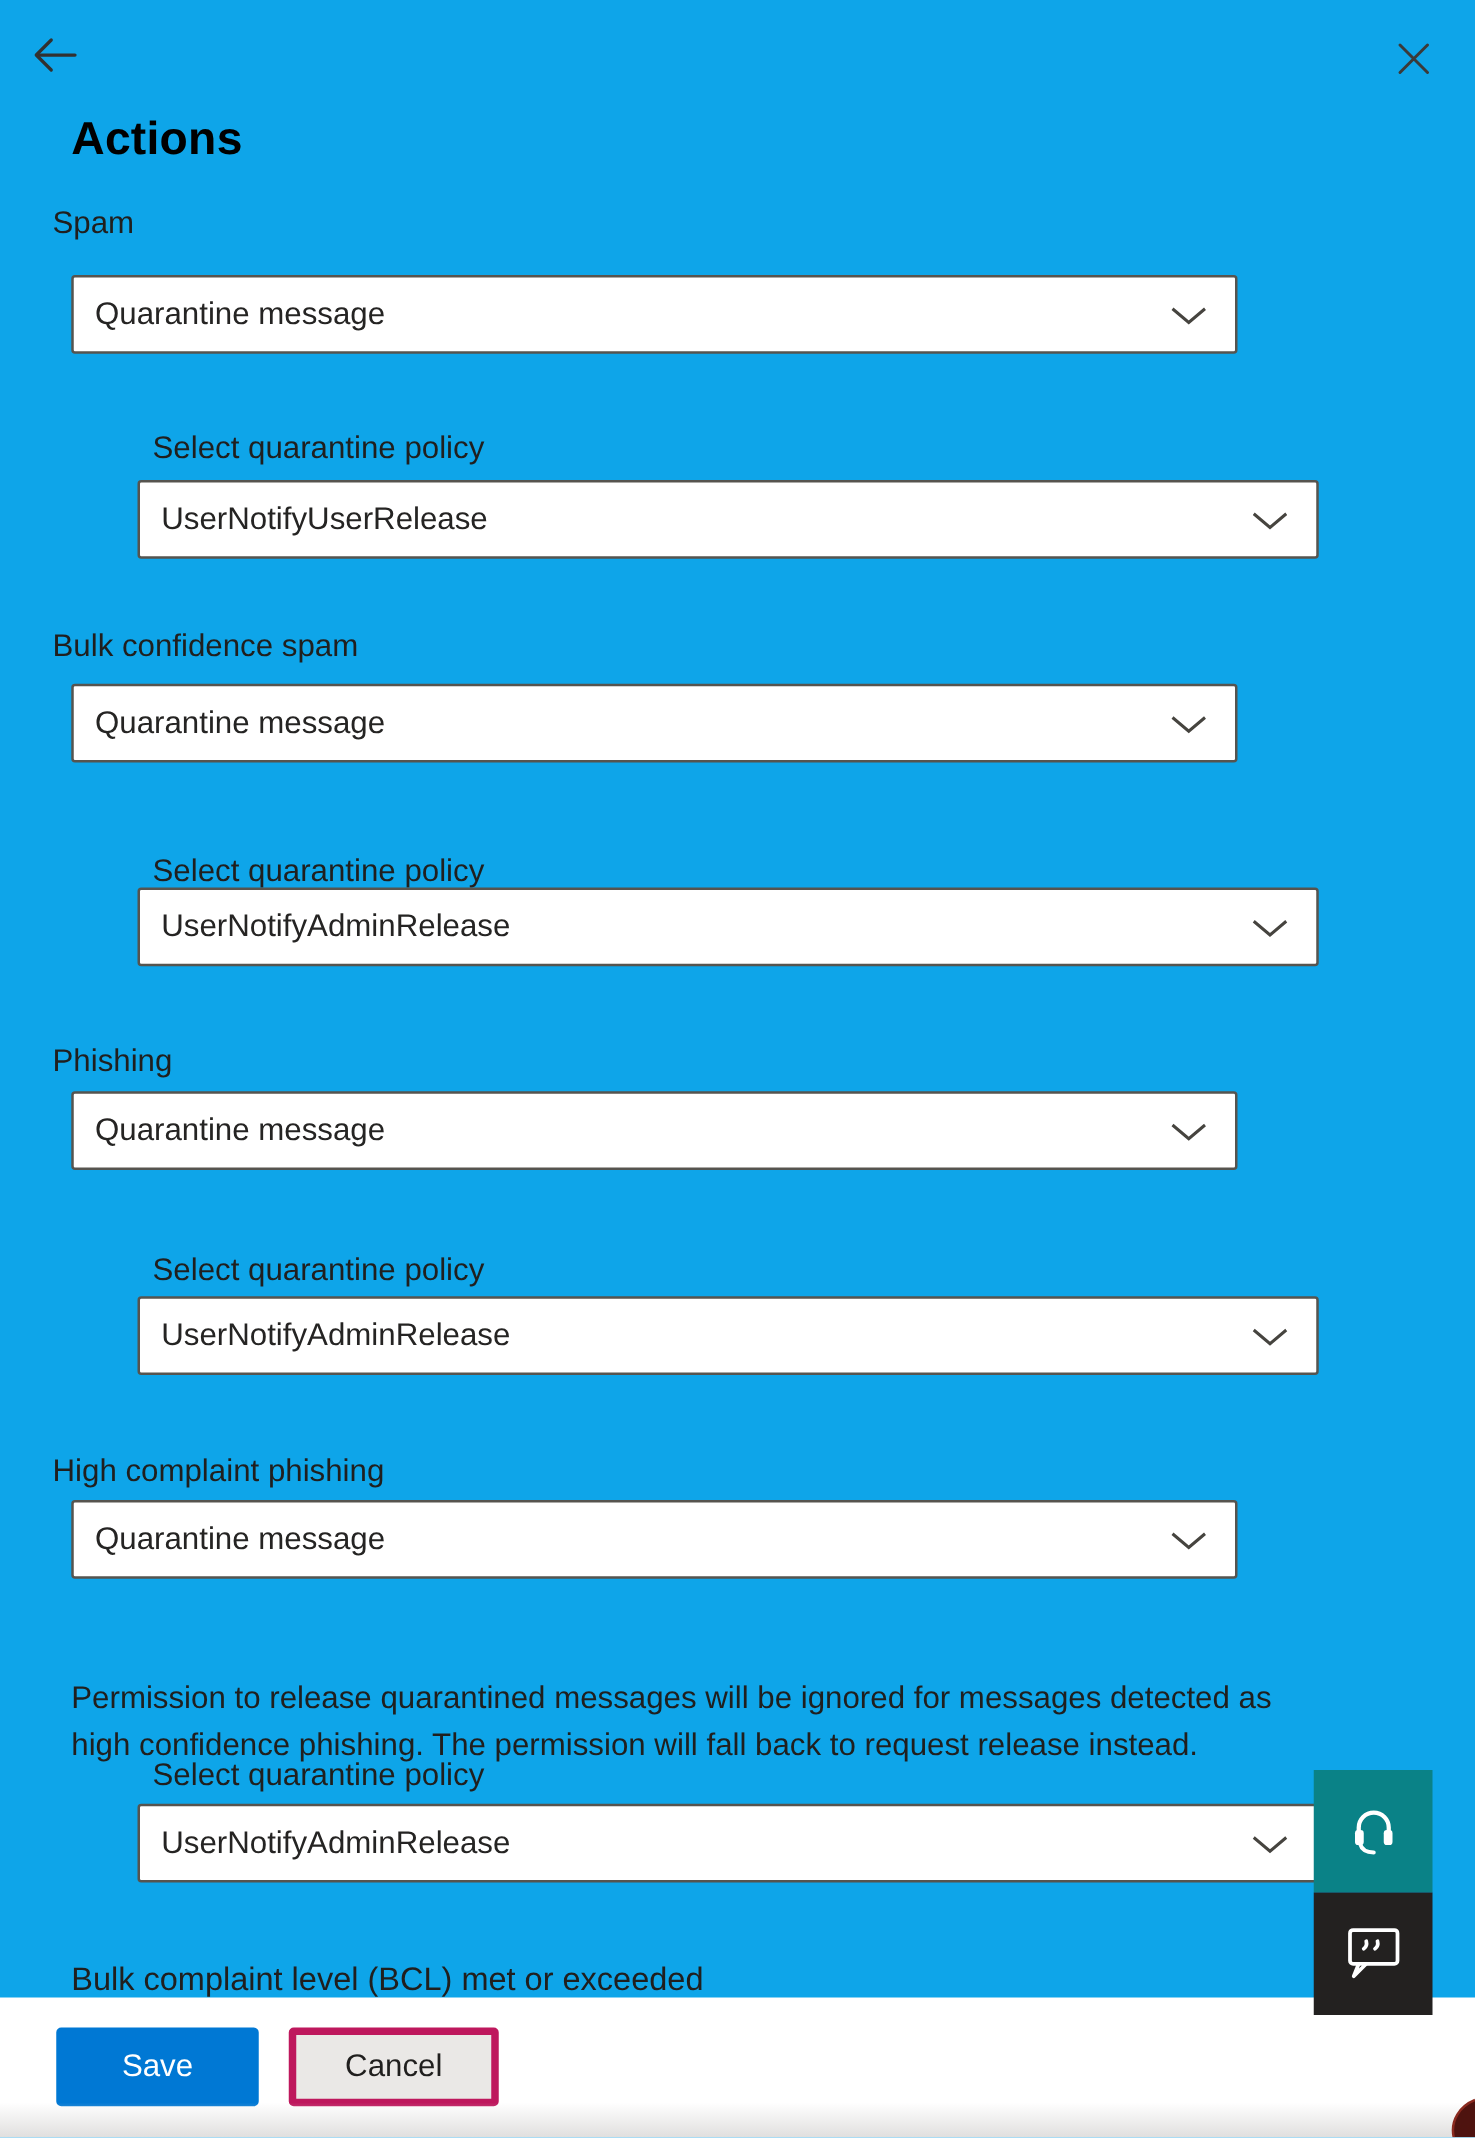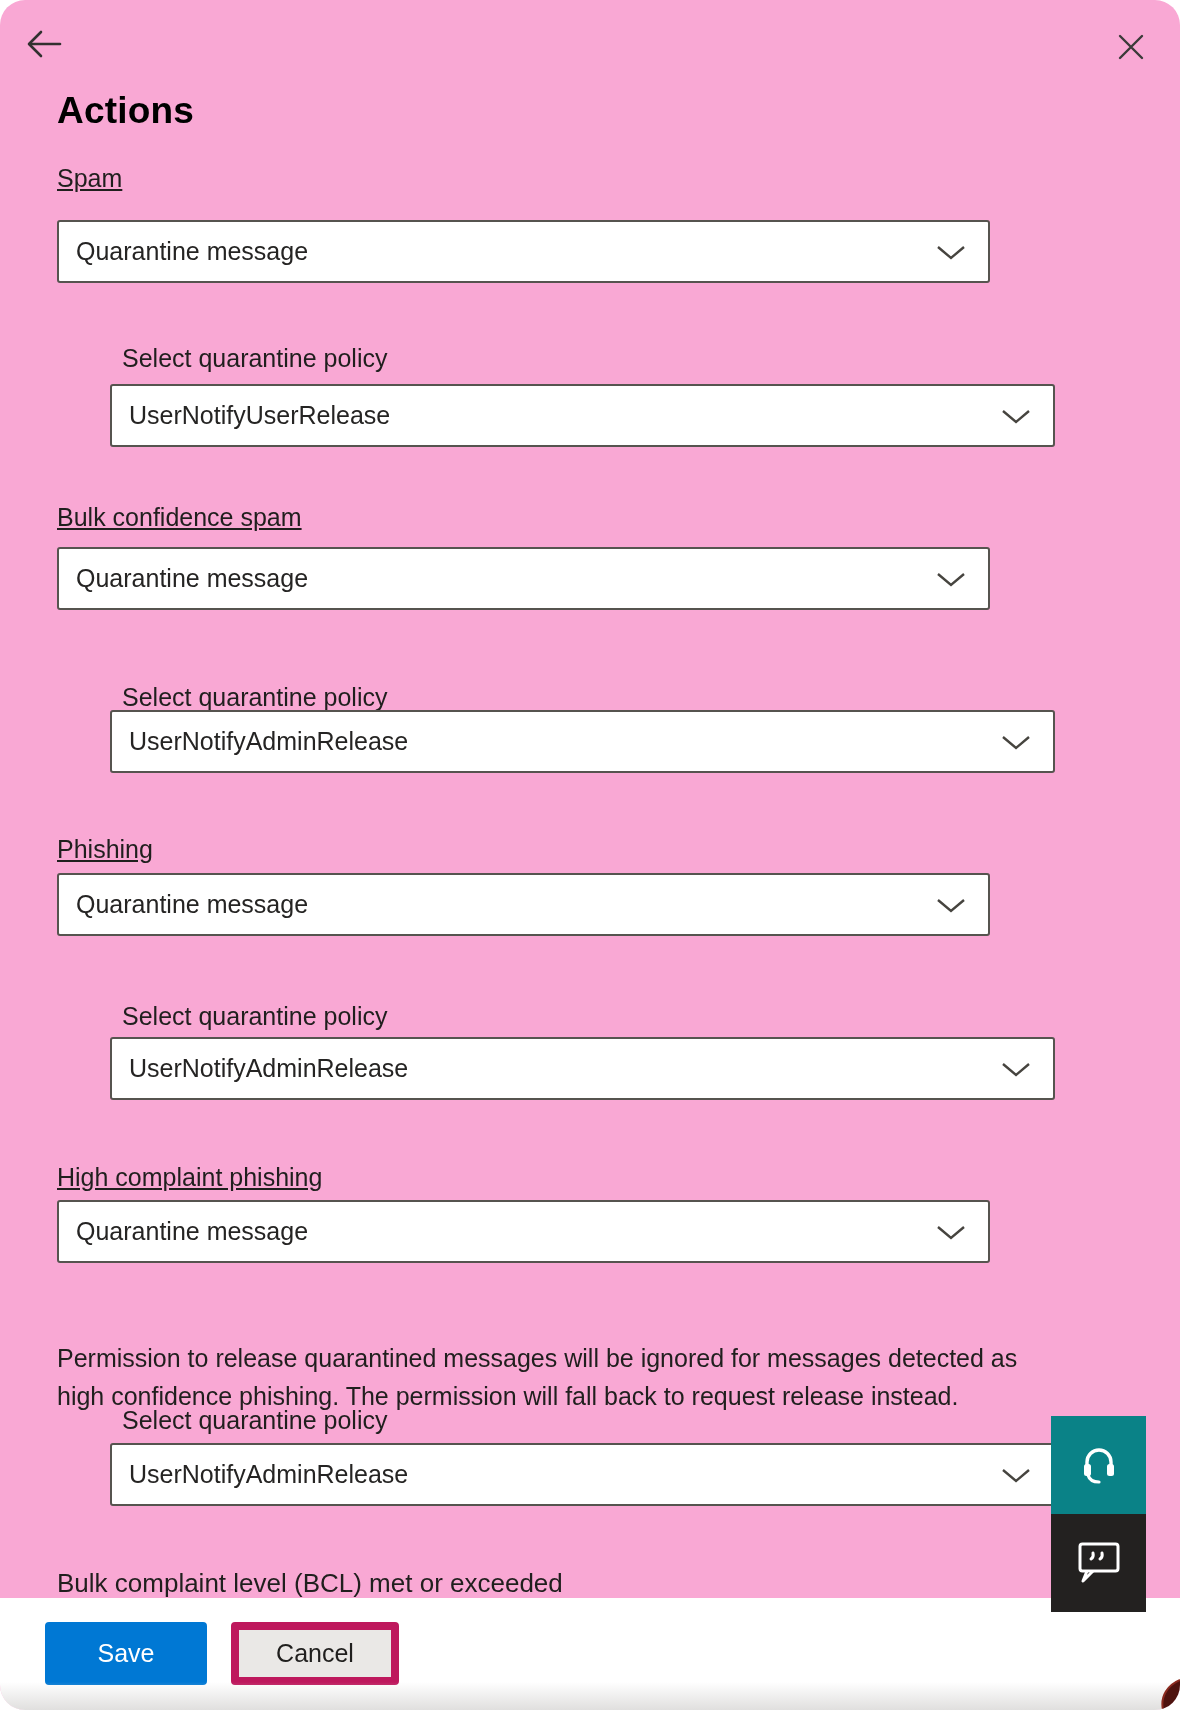--- a/index.html
+++ b/index.html
@@ -1,38 +1,37 @@
 <!DOCTYPE html>
 <html><head>
 <meta charset="utf-8">
 <style>
   html,body{margin:0;padding:0;background:#ffffff;}
   .page{
     position:relative;
     width:1180px;height:1710px;
-    background:#f9a8d4;
+    background:#0ea5e9;
     font-family:"Liberation Sans", sans-serif;
     color:#201f1e;
     overflow:hidden;
-    border-radius:25px;
   }
   
   .icon-btn{position:absolute;background:none;border:none;padding:0;cursor:pointer;}
   .p-back{left:25px;top:27px;width:38px;height:34px;}
   .p-close{left:1116px;top:32px;width:30px;height:30px;}
 
   
   .page-title{
     position:absolute;left:57px;top:90px;
     font-size:37px;font-weight:700;color:#000000;letter-spacing:.2px;
   }
 
   
   .lbl{position:absolute;font-size:25px;color:#201f1e;}
-  .main-lbl{left:57px;text-decoration:underline;}
+  .main-lbl{left:42px;}
   .sub-lbl{left:122px;}
   .p-l0{top:164px}.p-l1{top:503px}.p-l2{top:835px}.p-l3{top:1163px}
   .p-sl0{top:344px}.p-sl1{top:683px}.p-sl2{top:1002px}.p-sl3{top:1406px}
 
   
   .dd{
     position:absolute;height:63px;background:#fff;
     border:2px solid #56544f;border-radius:3px;
     box-sizing:border-box;cursor:pointer;
   }
@@ -56,21 +55,21 @@
   .bcl-lbl{position:absolute;left:57px;top:1568px;font-size:26px;color:#201f1e;white-space:nowrap;}
 
   
   .footer{position:absolute;left:0;top:1598px;width:1180px;height:112px;background:#ffffff;}
   .btn{
     position:absolute;top:24px;height:63px;border-radius:4px;
     font-family:"Liberation Sans",sans-serif;font-size:25px;cursor:pointer;
     box-sizing:border-box;
   }
   .btn-save{left:45px;width:162px;background:#0078d4;border:2px solid #0078d4;color:#ffffff;}
-  .btn-cancel{left:231px;width:168px;background:#eae8e6;border:8px solid #be185d;color:#201f1e;}
+  .btn-cancel{left:231px;width:168px;background:#eae8e6;border:6px solid #be185d;color:#201f1e;}
   .bottom-fade{
     position:absolute;left:0;top:1682px;width:1180px;height:28px;
     background:linear-gradient(180deg, rgba(255,255,255,0) 0%, #e0dfde 100%);
     pointer-events:none;
   }
 
   
   .float-btn{
     position:absolute;left:1051px;width:95px;height:98px;
     border:none;padding:0;cursor:pointer;

